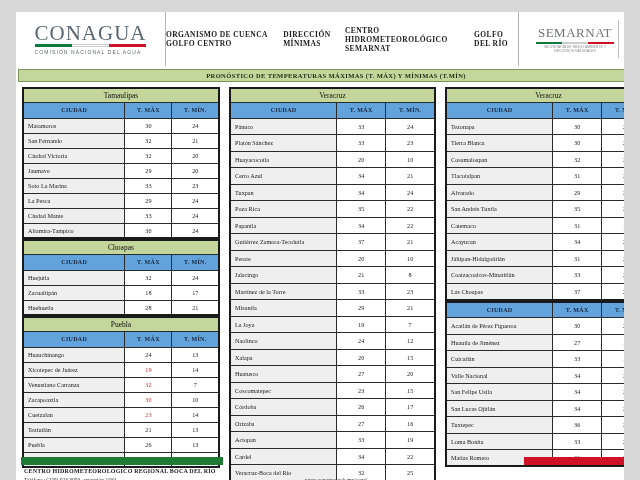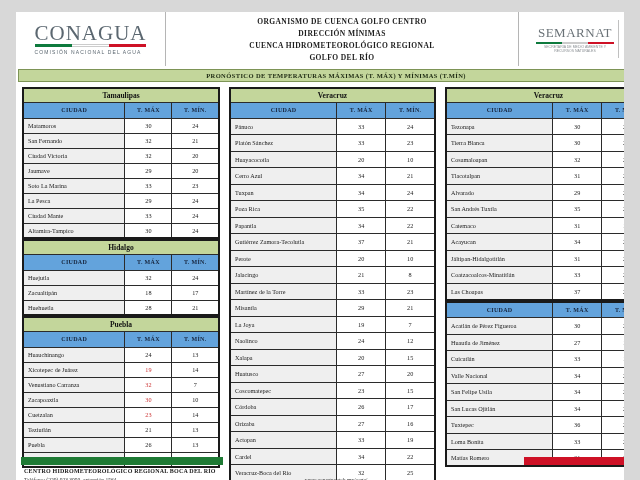--- a/index.html
+++ b/index.html
@@ -14,21 +14,21 @@
   .doc-header { position:absolute; top:0; left:0; width:640px; height:54px; display:flex; }
   .logo-box { display:flex; align-items:center; justify-content:center; }
   .conagua-box { width:150px; border-right:1px solid #b5b5b5; }
   .conagua-inner { text-align:left; }
   .conagua-title { font-size:21px; letter-spacing:1px; color:#5b6770; font-weight:normal; line-height:20px; }
   .flag-stripe { display:flex; height:3px; width:100%; margin:1px 0 2px 0; }
   .flag-stripe .g { flex:1; background:#0e7a3d; }
   .flag-stripe .w { flex:1; background:#ffffff; border-top:1px solid #ccc; border-bottom:1px solid #ccc; }
   .flag-stripe .r { flex:1; background:#ce1126; }
   .conagua-sub { font-size:5px; letter-spacing:1.1px; color:#5b6770; font-family:"Liberation Sans", sans-serif; }
-  .header-center { flex:1; display:flex; flex-direction:column; align-items:center; justify-content:center; gap:3px; }
+  .header-center { flex:1; display:flex; flex-direction:row; align-items:center; justify-content:center; gap:3px; }
   .hc-line { font-size:7.5px; font-weight:bold; color:#1c1c1c; letter-spacing:0.4px; }
   .semarnat-box { width:138px; border-left:1px solid #b5b5b5; display:flex; align-items:center; justify-content:flex-end; gap:4px; }
   .sem-text { text-align:center; width:78px; }
   .sem-title { font-size:13px; color:#6a7277; letter-spacing:0.5px; }
   .sem-stripe { height:2px; margin:1px 0; }
   .sem-sub { font-size:3.5px; color:#8a8f93; font-family:"Liberation Sans", sans-serif; line-height:4.5px; }
   .seal { width:38px; height:38px; border-left:1px solid #c0c0c0; padding-left:3px; display:flex; align-items:center; }
 
   
   .banner {
@@ -39,21 +39,21 @@
   }
 
   
   .tables-area { position:absolute; top:75px; left:6px; width:630px; height:368px; display:flex; gap:9px; align-items:flex-start; }
   .tcol { display:flex; flex-direction:column; }
   .tcol-1 { width:198px; }
   .tcol-2 { width:207px; }
   .tcol-3 { width:207px; }
   table.state-table { width:100%; border-collapse:collapse; border:2px solid #1a1a1a; table-layout:fixed; }
   table.state-table th, table.state-table td { border:1px solid #2b2b2b; overflow:hidden; white-space:nowrap; }
-  th.state { background:#c3d69b; height:14px; font-size:7.5px; font-weight:bold; color:#111; text-align:center; }
+  th.state { background:#c3d69b; height:14px; font-size:7.5px; font-weight:normal; color:#111; text-align:center; }
   th.ch { background:#63a3dc; height:16px; font-size:6px; font-weight:bold; color:#16243c; text-align:center; letter-spacing:0.3px; }
   col.c-city { width:52%; } col.c-val { width:24%; }
   td.city { background:#efefef; font-size:6.2px; color:#222; padding-left:4px; text-align:left; }
   td.val { background:#ffffff; font-size:6.2px; color:#222; text-align:center; }
   td.val.red { color:#cc3333; }
   .tcol tbody tr { height:var(--rh, 16px); }
 
   
   .footer { position:absolute; bottom:0; left:0; width:640px; height:37px; }
   .bar-green { position:absolute; top:2px; left:5px; width:202px; height:8px; background:#1e7a34; }
@@ -77,21 +77,21 @@
           <span class="g"></span>
             <span class="w"></span>
             <span class="r"></span>
         </div>
         <div class="conagua-sub">COMISIÓN NACIONAL DEL AGUA</div>
       </div>
     </div>
     <div class="header-center">
         <div class="hc-line">ORGANISMO DE CUENCA GOLFO CENTRO</div>
         <div class="hc-line">DIRECCIÓN MÍNIMAS</div>
-        <div class="hc-line">CUENCA HIDROMETEOROLÓGICO REGIONAL</div>
+        <div class="hc-line">CENTRO HIDROMETEOROLÓGICO SEMARNAT</div>
         <div class="hc-line">GOLFO DEL RÍO</div>
       </div>
     <div class="logo-box semarnat-box">
       <div class="sem-text">
         <div class="sem-title">SEMARNAT</div>
         <div class="flag-stripe sem-stripe">
           <span class="g"></span>
             <span class="w"></span>
             <span class="r"></span>
         </div>
@@ -172,21 +172,21 @@
           </tbody>
         </table>
         <table class="state-table">
           <colgroup>
             <col class="c-city">
             <col class="c-val">
             <col class="c-val">
           </colgroup>
           <thead>
             <tr>
-              <th class="state" colspan="3">Hidalgo</th>
+              <th class="state" colspan="3">Choapas</th>
             </tr>
             <tr>
               <th class="ch">CIUDAD</th>
               <th class="ch">T. MÁX</th>
               <th class="ch">T. MÍN.</th>
             </tr>
           </thead>
           <tbody>
             <tr>
               <td class="city">Huejutla</td>

